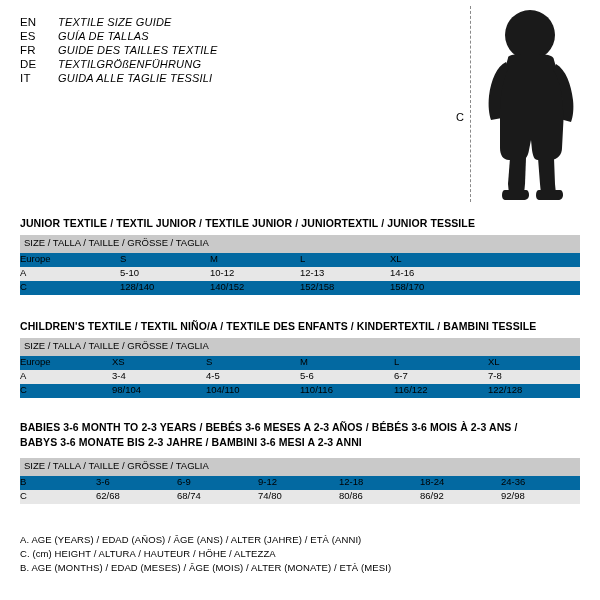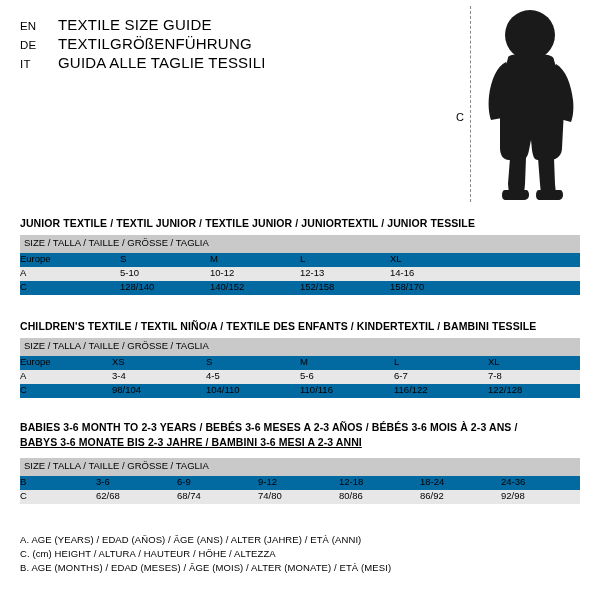--- a/index.html
+++ b/index.html
@@ -34,23 +34,24 @@
     align-items: baseline;
     margin-bottom: 2px;
   }
   .lang-code {
     width: 38px;
     font-size: 11.5px;
     letter-spacing: 0.2px;
     color: #000;
   }
   .lang-text {
-    font-size: 15px;
+    font-size: 11px;
     letter-spacing: 0.2px;
     color: #000;
+    font-style: italic;
   }
 
   
   .figure-area {
     position: absolute;
     left: 430px;
     top: 6px;
     width: 160px;
     height: 200px;
   }
@@ -133,20 +134,28 @@
 </style>
 </head>
 <body>
 
 <div class="page">
 
   <div class="lang-block">
     <div class="lang-row">
       <div class="lang-code">EN</div>
       <div class="lang-text">TEXTILE SIZE GUIDE</div>
+    </div>
+    <div class="lang-row">
+      <div class="lang-code">ES</div>
+      <div class="lang-text">GUÍA DE TALLAS</div>
+    </div>
+    <div class="lang-row">
+      <div class="lang-code">FR</div>
+      <div class="lang-text">GUIDE DES TAILLES TEXTILE</div>
     </div>
     <div class="lang-row">
       <div class="lang-code">DE</div>
       <div class="lang-text">TEXTILGRÖßENFÜHRUNG</div>
     </div>
     <div class="lang-row">
       <div class="lang-code">IT</div>
       <div class="lang-text">GUIDA ALLE TAGLIE TESSILI</div>
     </div>
   </div>
@@ -271,21 +280,21 @@
           <td>110/116</td>
           <td>116/122</td>
           <td>122/128</td>
         </tr>
       </tbody>
     </table>
   </div>
 
   <div class="block" style="top:421px;">
     <div class="section-title">BABIES 3-6 MONTH TO 2-3 YEARS / BEBÉS 3-6 MESES A 2-3 AÑOS / BÉBÉS 3-6 MOIS À 2-3 ANS /</div>
-    <div class="section-title" style="margin-top:3px;text-decoration:underline;">BABYS 3-6 MONATE BIS 2-3 JAHRE / BAMBINI 3-6 MESI A 2-3 ANNI</div>
+    <div class="section-title" style="margin-top:3px;">BABYS 3-6 MONATE BIS 2-3 JAHRE / BAMBINI 3-6 MESI A 2-3 ANNI</div>
   </div>
   <div class="block" style="top:458px;">
     <table class="size-table">
       <colgroup>
         <col style="width:76px">
         <col style="width:81px">
         <col style="width:81px">
         <col style="width:81px">
         <col style="width:81px">
         <col style="width:81px">

